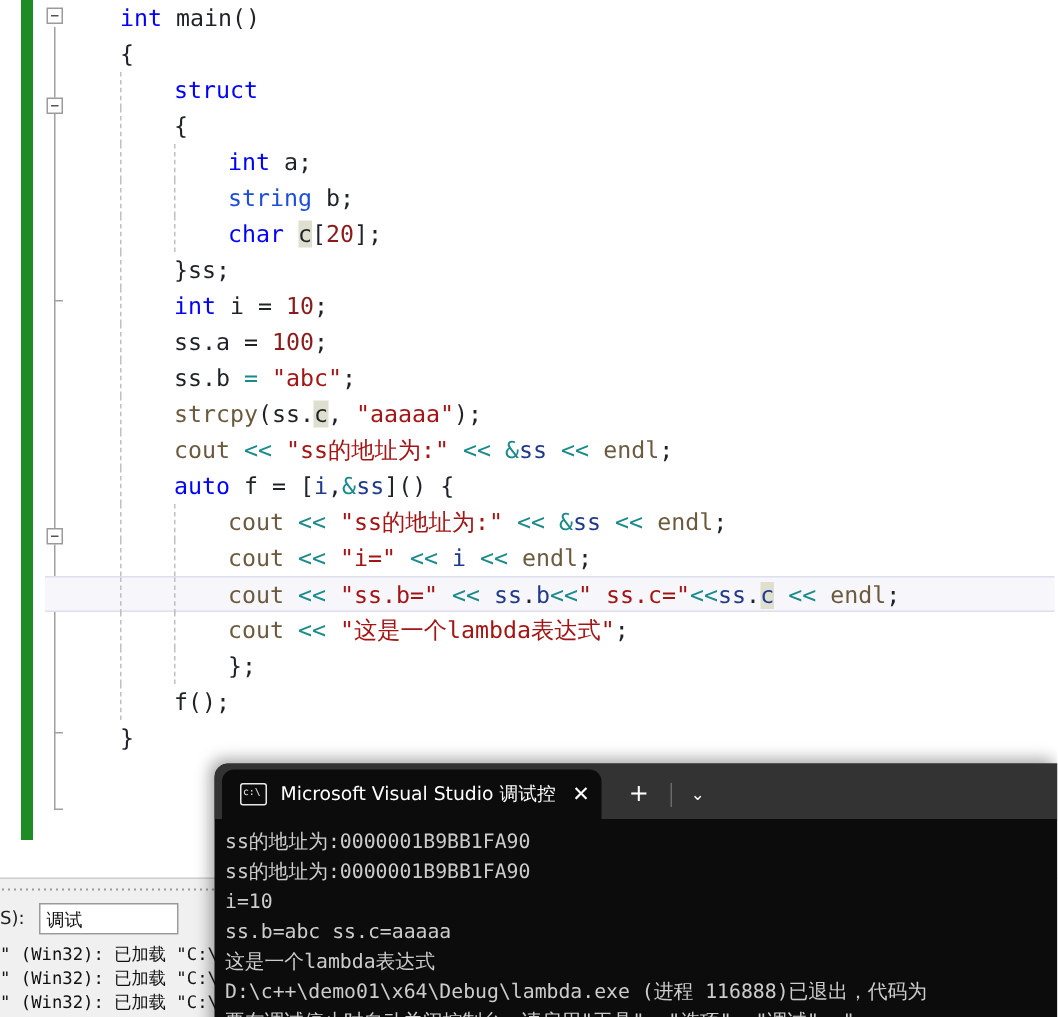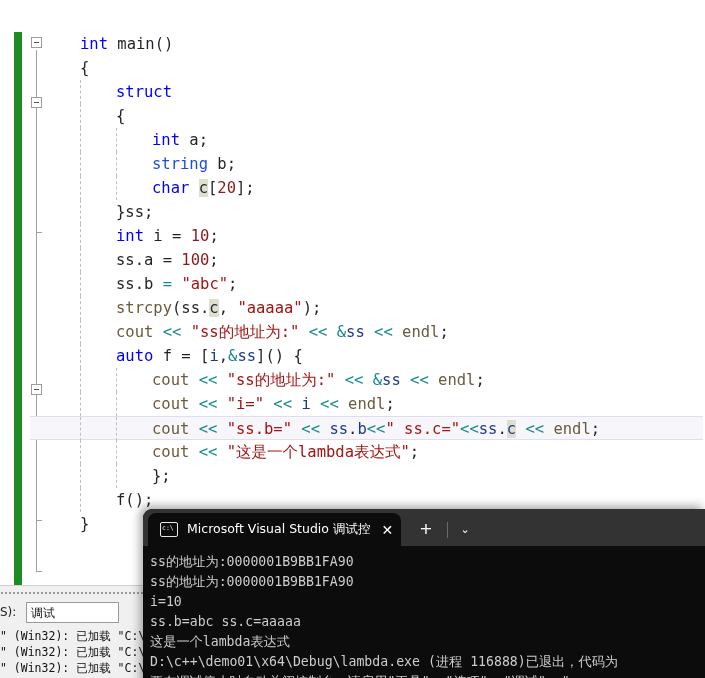--- a/index.html
+++ b/index.html
@@ -16,21 +16,20 @@
     background: #ffffff;
   }
 
   
   .editor {
     position: absolute;
     left: 0; top: 0;
     width: 705px; height: 585px;
     background: #ffffff;
     overflow: hidden;
-    margin-top: 32px;
   }
   .gutter-green {
     position: absolute;
     left: 14px; top: 0;
     width: 8px; height: 560px;
     background: #1f8b24;
   }
   .outline-col {
     position: absolute;
     left: 26px; top: 0;

